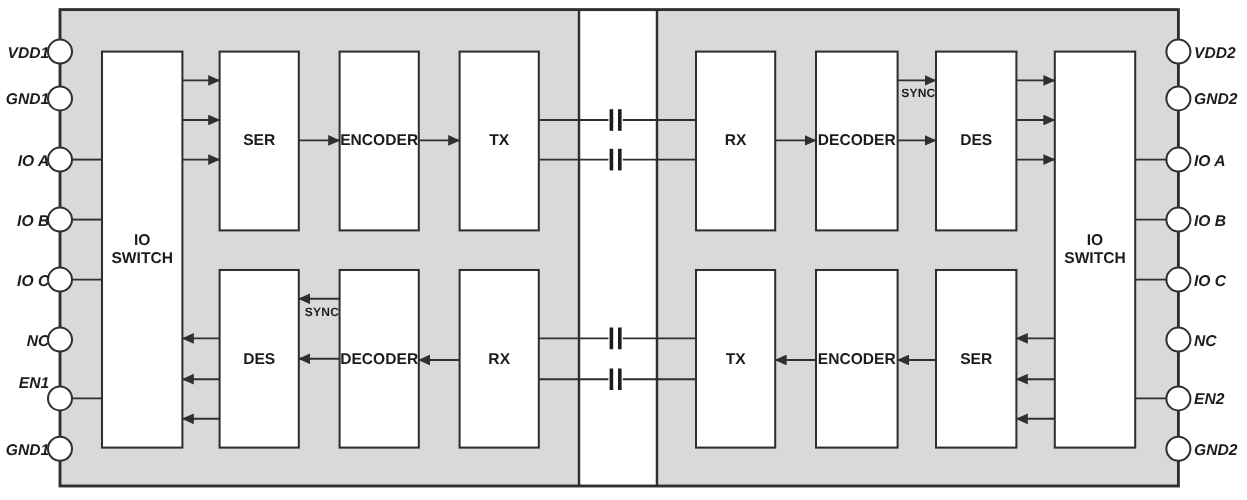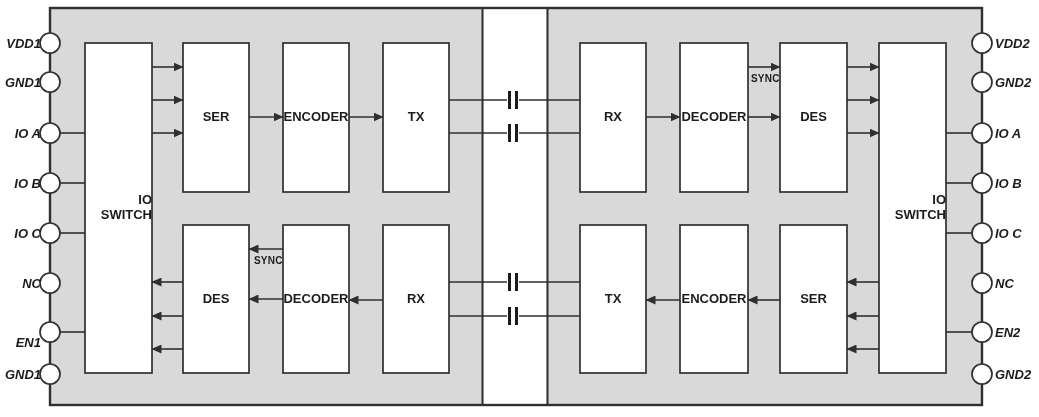--- a/index.html
+++ b/index.html
@@ -20,21 +20,21 @@
   #gfx{position:absolute;left:0;top:0;width:1039px;height:417px;}
   .die{fill:var(--die-fill);stroke:var(--stroke);stroke-width:2.4;}
   .gap{fill:#ffffff;stroke:none;}
   .edge{stroke:var(--stroke);stroke-width:2;fill:none;}
   .blk{fill:var(--block-fill);stroke:var(--stroke);stroke-width:1.7;}
   .wire{stroke:var(--stroke);stroke-width:1.6;fill:none;}
   .plate{stroke:var(--text);stroke-width:3;fill:none;}
   .pin{fill:#ffffff;stroke:var(--stroke);stroke-width:1.7;}
   .lbl{
     position:absolute;display:flex;align-items:center;justify-content:center;
-    font-size:13px;font-weight:bold;line-height:1.15;text-align:right;
+    font-size:13px;font-weight:bold;line-height:1.15;text-align:center;
     white-space:nowrap;
   }
   .lbl.wrap{white-space:normal;}
   .pinlbl{
     position:absolute;height:20px;display:flex;align-items:center;
     font-size:13px;font-weight:bold;font-style:italic;
   }
   .pinlbl.left{left:0;width:41px;justify-content:flex-end;}
   .pinlbl.right{left:995px;width:60px;justify-content:flex-start;}
   .synclbl{
@@ -177,21 +177,21 @@
   <div class="lbl" style="left:780px;top:225px;width:67px;height:148px;">SER</div>
   <div class="lbl wrap" style="left:879px;top:43px;width:67px;height:330px;">IO SWITCH</div>
   <div class="synclbl" style="left:751px;top:45px;">SYNC</div>
 
   <div class="pinlbl left" style="top:33px;">VDD1</div>
   <div class="pinlbl left" style="top:72px;">GND1</div>
   <div class="pinlbl left" style="top:123px;">IO A</div>
   <div class="pinlbl left" style="top:173px;">IO B</div>
   <div class="pinlbl left" style="top:223px;">IO C</div>
   <div class="pinlbl left" style="top:273px;">NC</div>
-  <div class="pinlbl left" style="top:332px;text-align:center;">EN1</div>
+  <div class="pinlbl left" style="top:308px;text-align:center;">EN1</div>
   <div class="pinlbl left" style="top:364px;">GND1</div>
 
   <div class="pinlbl right" style="top:33px;">VDD2</div>
   <div class="pinlbl right" style="top:72px;">GND2</div>
   <div class="pinlbl right" style="top:123px;">IO A</div>
   <div class="pinlbl right" style="top:173px;">IO B</div>
   <div class="pinlbl right" style="top:223px;">IO C</div>
   <div class="pinlbl right" style="top:273px;">NC</div>
   <div class="pinlbl right" style="top:322px;">EN2</div>
   <div class="pinlbl right" style="top:364px;">GND2</div>

